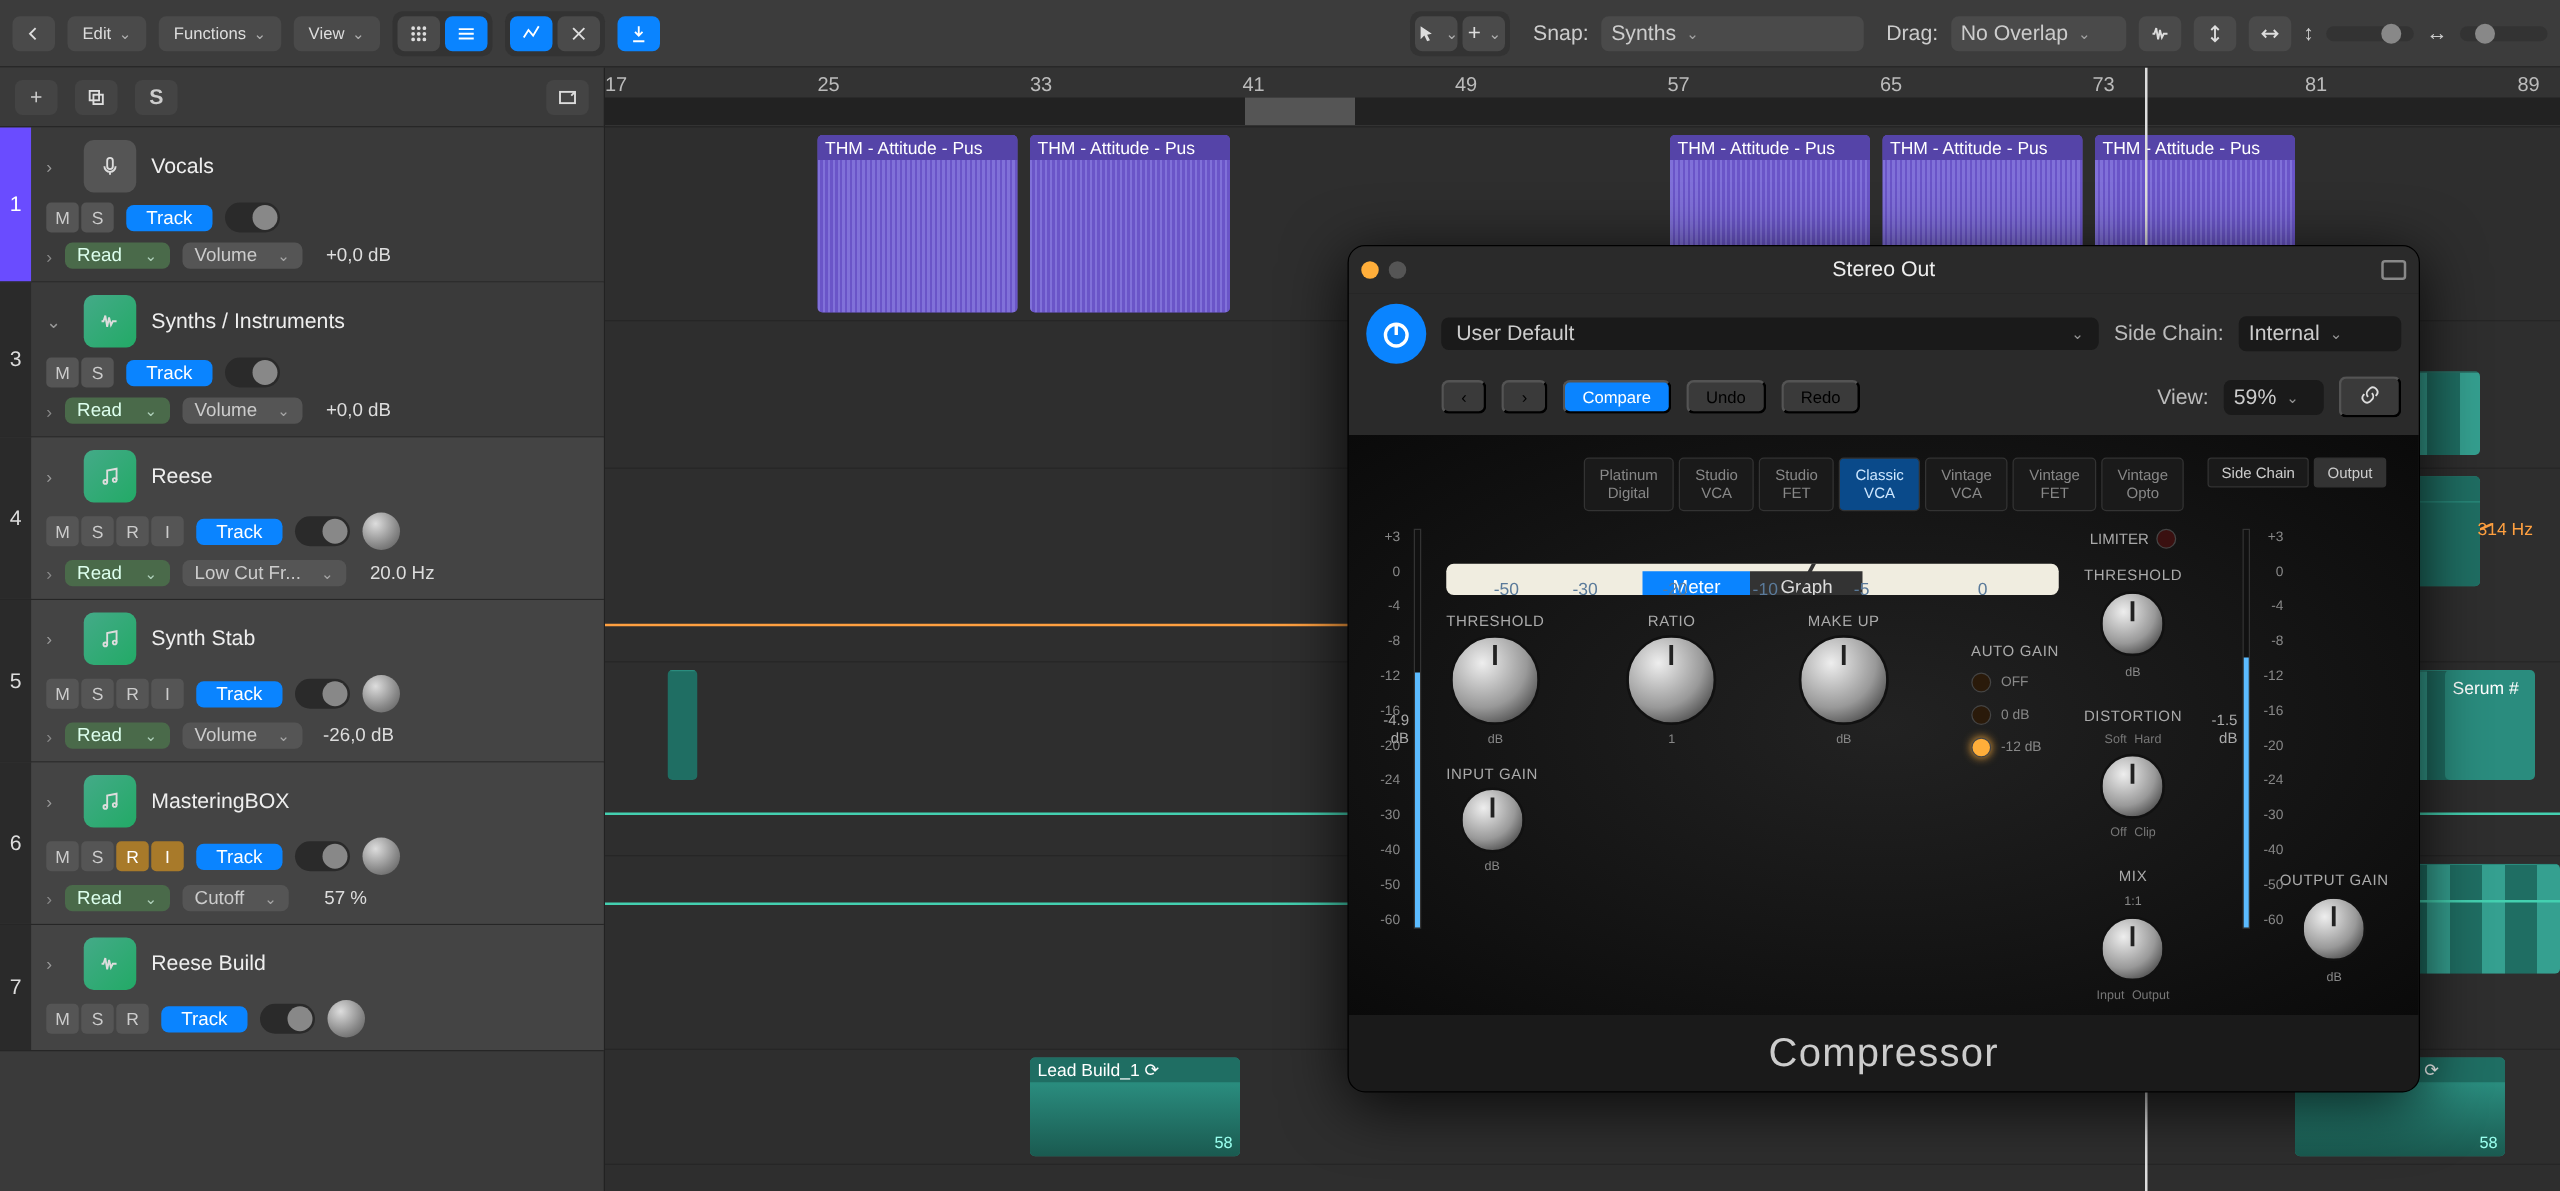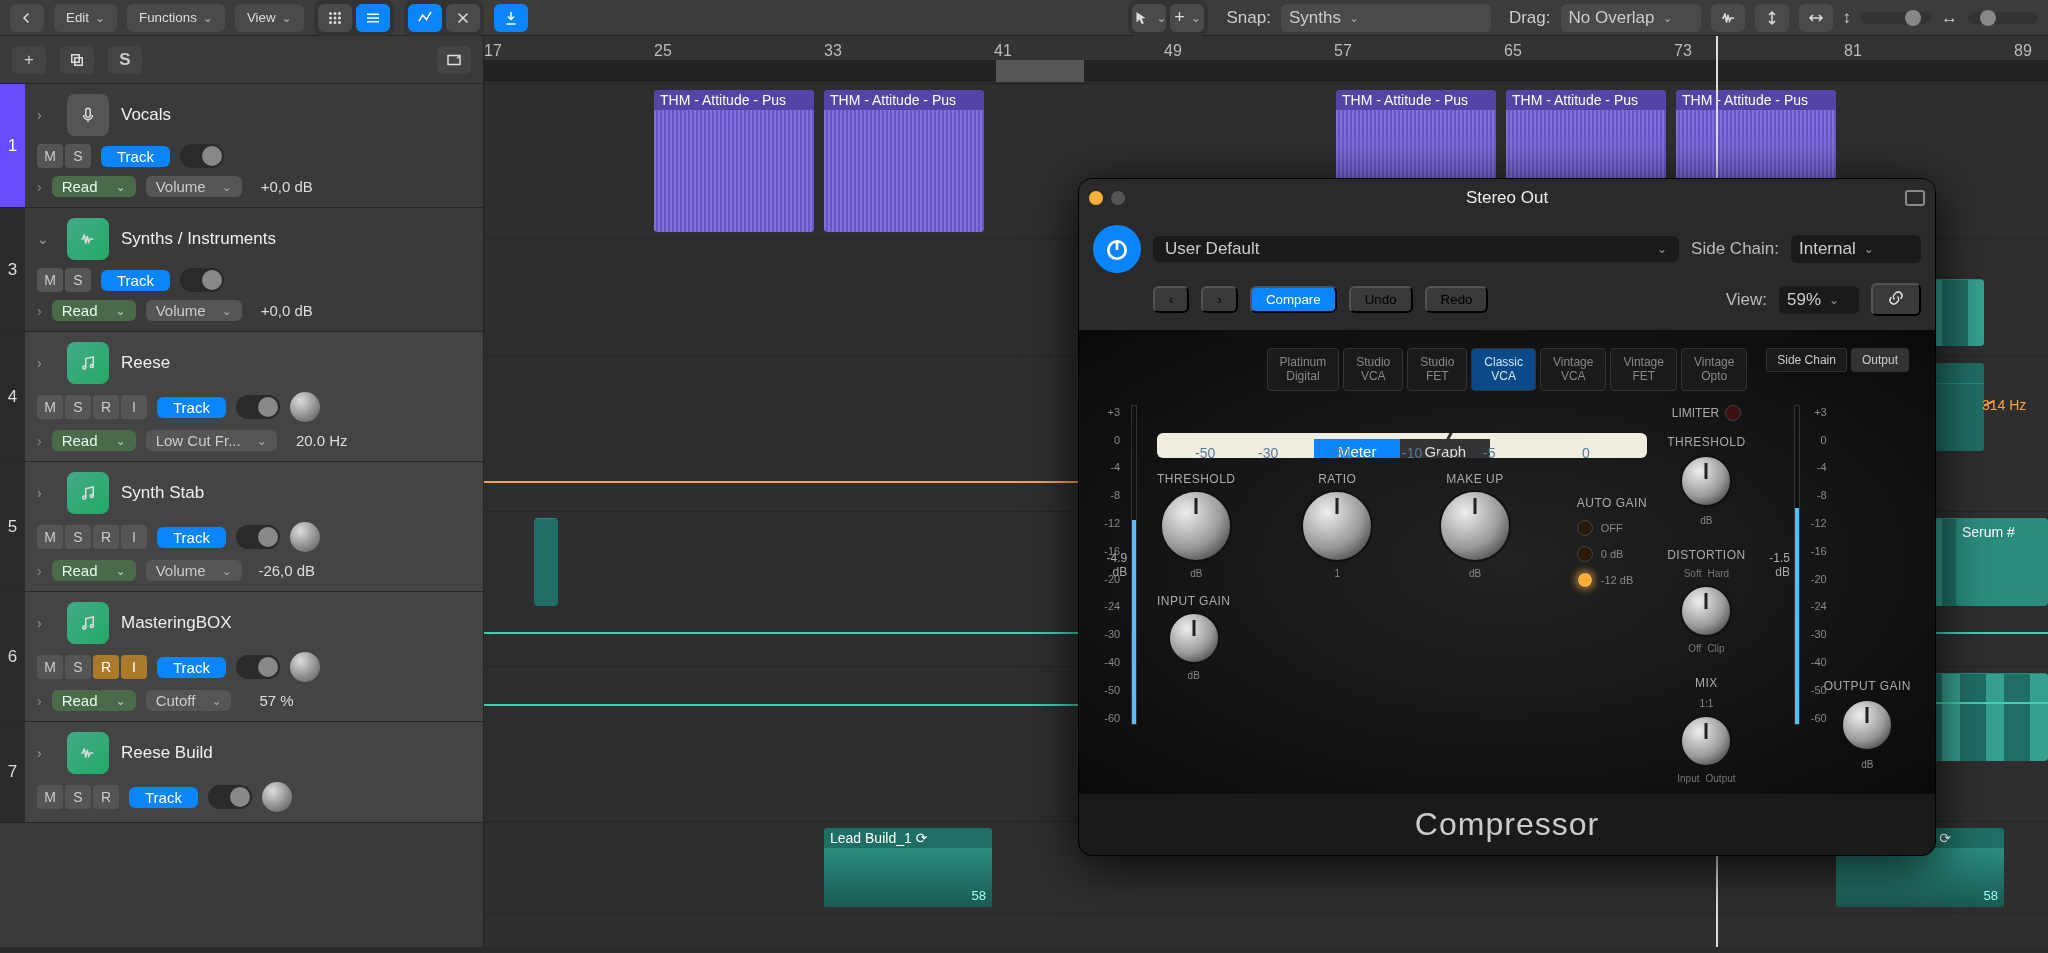--- a/index.html
+++ b/index.html
@@ -1,19 +1,19 @@
 <!DOCTYPE html>
 <html><head>
 <meta charset="utf-8">
 <style>
 * { margin: 0; padding: 0; box-sizing: border-box; font-family: -apple-system, "Helvetica Neue", Arial, sans-serif; user-select: none; }
 html, body { width: 2048px; height: 953px; background: #2a2a2a; color: #ccc; overflow: hidden; font-size: 17px; }
 
 
-.toolbar { height: 36px; background: #3c3c3c; display: flex; align-items: center; padding: 0 10px; gap: 10px; border-bottom: 1px solid #222; }
+.toolbar { height: 54px; background: #3c3c3c; display: flex; align-items: center; padding: 0 10px; gap: 10px; border-bottom: 1px solid #222; }
 .tb-btn { background: #4a4a4a; border: none; color: #ddd; border-radius: 6px; height: 28px; padding: 0 12px; display: inline-flex; align-items: center; gap: 6px; cursor: pointer; }
 .tb-btn.icon-only { width: 34px; padding: 0; justify-content: center; }
 .tb-btn.active { background: #0a84ff; color: #fff; }
 .tb-label { color: #ccc; margin-left: 8px; }
 .tb-slider { width: 70px; height: 12px; background: #333; border-radius: 6px; position: relative; }
 .tb-slider .knobdot { position: absolute; width: 16px; height: 16px; border-radius: 50%; background: #888; top: -2px; }
 .tb-group { display: flex; gap: 4px; background:#333; padding:4px; border-radius:8px; }
 
 .dropdown { background: #4a4a4a; border-radius: 6px; height: 28px; padding: 0 8px; display: flex; align-items: center; gap: 8px; cursor: pointer; }
 .chev { font-size: 12px; opacity: .7; }
@@ -565,21 +565,21 @@
       <div class="arr-row h1">
         <div class="region reg-teal" style="left:50px;width:24px;top:6px;bottom:60px">
             <div class="midi"></div>
           </div>
         <div class="region reg-teal" style="left:1000px;width:500px;top:6px;bottom:60px">
             <div class="midi blocks"></div>
           </div>
         <div class="region reg-teal" style="left:1186px;width:30px;top:6px;bottom:60px">
             <span class="reg-lbl-small">S</span>
           </div>
-        <div class="region reg-teal" style="left:1472px;width:92px;top:6px;bottom:60px">
+        <div class="region reg-teal" style="left:1472px;width:72px;top:6px;bottom:60px">
             <span class="reg-lbl-small">Serum #</span>
           </div>
         <div class="automation-line" style="left:0;top:120px;width:1564px;border-top:2px solid #44d0b0"></div>
       </div>
 
       <div class="arr-row h1" id="mbox-row">
         <div class="region reg-teal" style="left:1150px;width:414px;top:6px;bottom:60px">
             <div class="midi blocks"></div>
           </div>
         <svg style="position:absolute;left:0;top:0;width:100%;height:100%">

